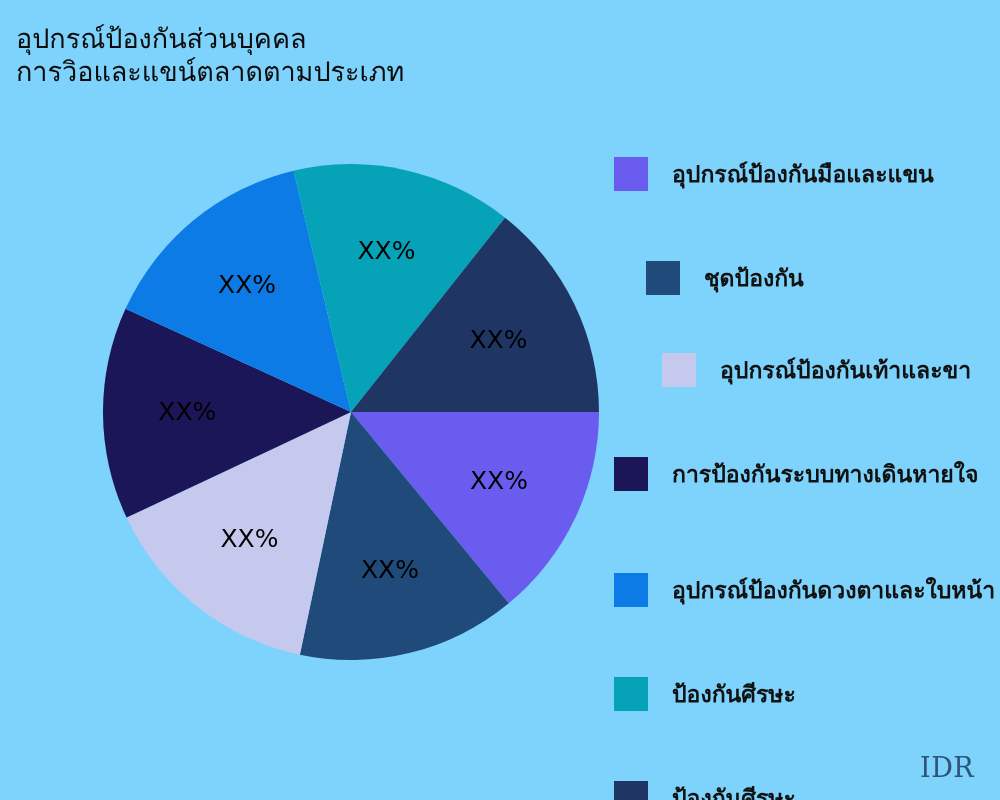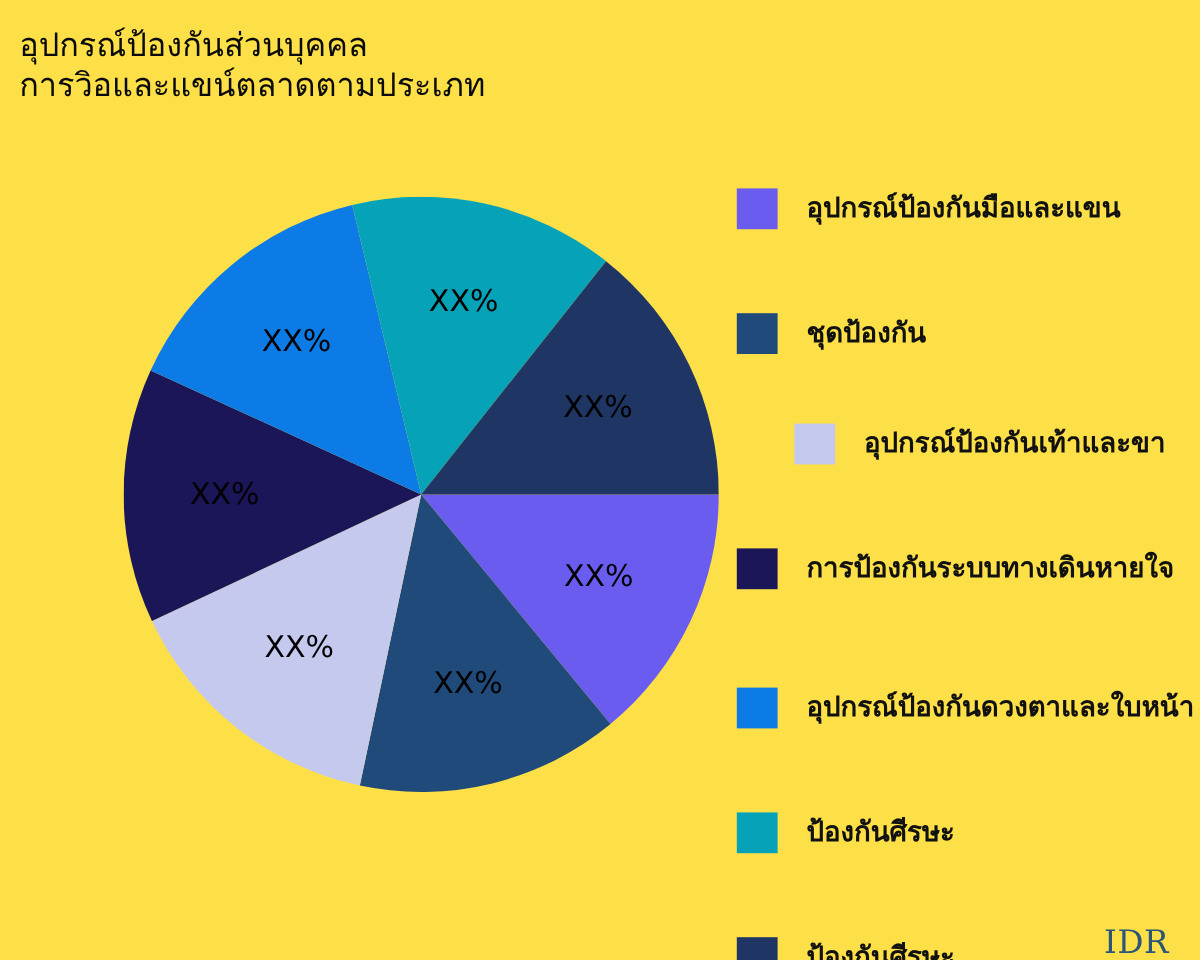--- a/index.html
+++ b/index.html
@@ -12,21 +12,21 @@
     height: 800px;
     overflow: hidden;
     font-family: "DejaVu Sans", "Liberation Sans", sans-serif;
     color: #111111;
     position: relative;
   }
   #page {
     position: relative;
     width: 1000px;
     height: 800px;
-    background: #fde047;
+    background: #7dd3fc;
   }
 
   
   #title-block {
     position: absolute;
     left: 16px;
     top: 22px;
     width: 620px;
   }
   .title-line {
@@ -87,21 +87,20 @@
 
   
   #watermark {
     position: absolute;
     left: 920px;
     top: 752px;
     font-family: "DejaVu Serif", "Liberation Serif", serif;
     font-size: 27px;
     letter-spacing: 0.5px;
     color: #2c5578;
-    margin-top: 18px;
   }
 </style>
 </head>
 <body>
 
 <div id="page">
 
   <div id="title-block">
     <div class="title-line">อุปกรณ์ป้องกันส่วนบุคคล</div>
     <div class="title-line">การวิอและแขน์ตลาดตามประเภท</div>
@@ -128,21 +127,21 @@
           <text x="395.4" y="176.8" class="slice-label">XX%</text>
         </g>
     </svg>
   </div>
 
   <div id="legend">
       <div class="legend-item" style="top: 0px;">
         <span class="legend-swatch" style="background: rgb(107, 92, 240);"></span>
         <span class="legend-label">อุปกรณ์ป้องกันมือและแขน</span>
       </div>
-      <div class="legend-item" style="top: 104px;">
+      <div class="legend-item" style="top: 104px; margin-left: 32px;">
         <span class="legend-swatch" style="background: rgb(31, 74, 121);"></span>
         <span class="legend-label">ชุดป้องกัน</span>
       </div>
       <div class="legend-item" style="top: 196px; margin-left: 48px;">
         <span class="legend-swatch" style="background: rgb(197, 201, 238);"></span>
         <span class="legend-label">อุปกรณ์ป้องกันเท้าและขา</span>
       </div>
       <div class="legend-item" style="top: 300px;">
         <span class="legend-swatch" style="background: rgb(27, 22, 87);"></span>
         <span class="legend-label">การป้องกันระบบทางเดินหายใจ</span>

